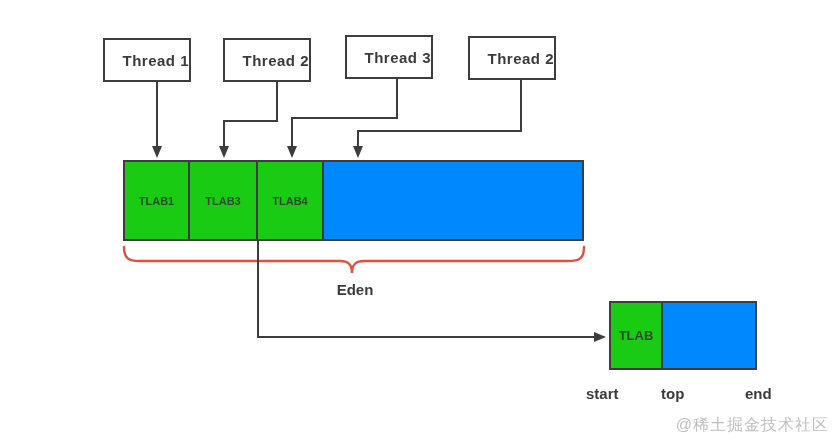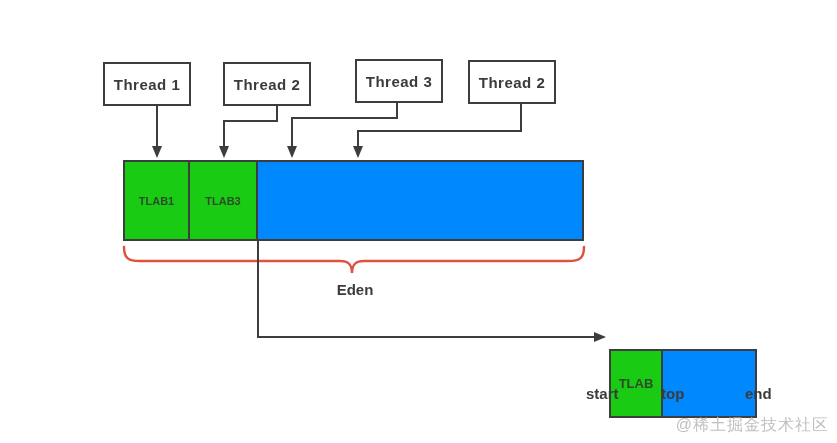--- a/index.html
+++ b/index.html
@@ -18,24 +18,24 @@
     background:#ffffff;
     font-family:"Liberation Sans","DejaVu Sans",sans-serif;
     overflow:hidden;
     color:var(--text);
   }
   .abs{position:absolute;}
   
   .thread-box{
     border:2px solid var(--line);
     background:#ffffff;
-    display:flex;align-items:center;justify-content:center;
+    display:flex;align-items:center;justify-content:flex-end;
     font-weight:bold;font-size:15px;letter-spacing:0.5px;
     color:var(--text);
-    width:88px;height:44px;margin-top:24px;
+    width:88px;height:44px;
   }
   
   svg.connectors{left:0;top:0;pointer-events:none;}
   
   .eden-bar{
     left:123px;top:160px;width:461px;height:81px;
     border:2px solid var(--line);
     display:flex;
     background:var(--blue);
   }
@@ -51,21 +51,21 @@
   
   .eden-label{
     left:330px;top:281px;width:50px;
     font-weight:bold;font-size:15px;color:var(--text);
     text-align:center;
   }
   
   .tlab-detail{
     left:609px;top:301px;width:148px;height:69px;
     border:2px solid var(--line);
-    display:flex;background:var(--blue);margin-top:48px;
+    display:flex;background:var(--blue);
   }
   .tlab-detail .green-part{
     width:52px;background:var(--green);
     border-right:2px solid var(--line);
     display:flex;align-items:center;justify-content:center;
     font-weight:bold;font-size:13px;color:var(--tlab-text);
   }
   .ptr-label{
     font-weight:bold;font-size:15px;color:var(--text);
     top:385px;
@@ -110,33 +110,36 @@
 
   <path d="M258,241 L258,337 L604,337" fill="none" stroke="#3d3d3d" stroke-width="2" marker-end="url(#arrow)"></path>
 </svg>
 
 <div class="thread-box abs" style="left:103px;top:38px;">
   <span>Thread 1</span>
 </div>
 <div class="thread-box abs" style="left:223px;top:38px;">
   <span>Thread 2</span>
 </div>
-<div class="thread-box abs" style="left:355px;top:35px;">
+<div class="thread-box abs" style="left:345px;top:35px;">
   <span>Thread 3</span>
 </div>
 <div class="thread-box abs" style="left:468px;top:36px;">
   <span>Thread 2</span>
 </div>
 
 <div class="eden-bar abs">
   <div class="tlab-seg" style="width:65px;">
     <span>TLAB1</span>
   </div>
   <div class="tlab-seg" style="width:68px;">
     <span>TLAB3</span>
+  </div>
+  <div class="tlab-seg" style="width:66px;">
+    <span>TLAB4</span>
   </div>
   <div class="free-seg"></div>
 </div>
 
 <div class="eden-label abs">Eden</div>
 
 <div class="tlab-detail abs">
   <div class="green-part">
     <span>TLAB</span>
   </div>

